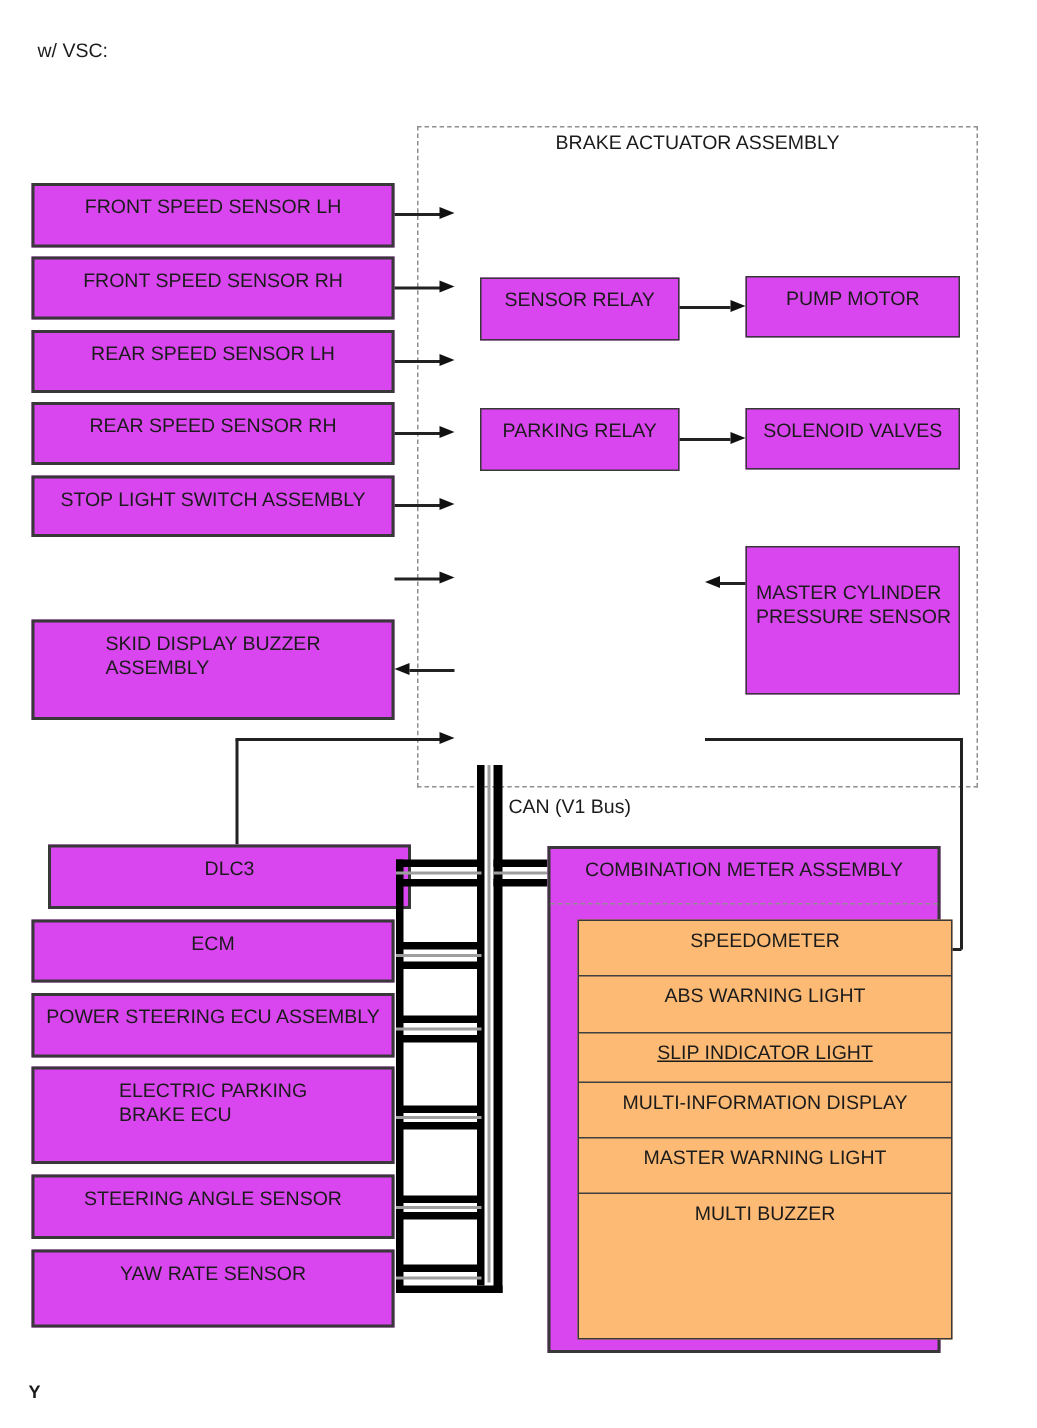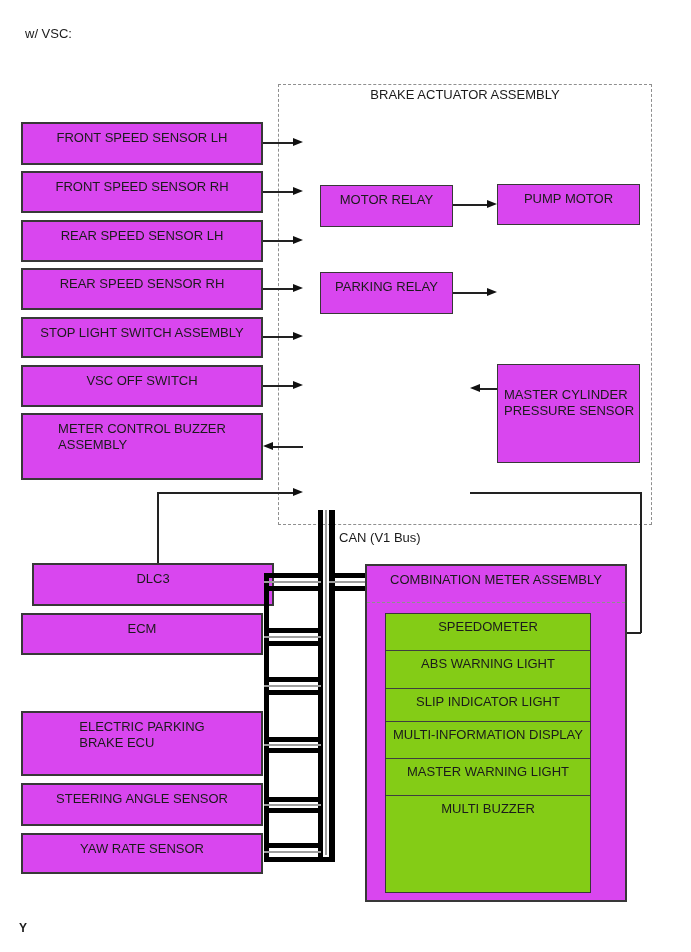--- a/index.html
+++ b/index.html
@@ -36,27 +36,30 @@
 
 <div id="canvas">
 
   <div class="note" style="left:25px;top:26px;">w/ VSC:</div>
   <div class="note" style="left:19px;top:920px;font-weight:bold;font-size:12px;">Y</div>
 
   <div class="dashed" style="left:278px;top:84px;width:374px;height:441px;"></div>
   <div class="note abs" style="left:278px;top:87px;width:374px;text-align:center;background:transparent;">BRAKE ACTUATOR ASSEMBLY</div>
 
   <div class="box thin" style="left:320px;top:185px;width:133px;height:42px;">
-    <span>MOTOR RELAY</span>
+    <span>SENSOR RELAY</span>
   </div>
   <div class="box thin" style="left:320px;top:272px;width:133px;height:42px;">
     <span>PARKING RELAY</span>
   </div>
   <div class="box thin" style="left:497px;top:184px;width:143px;height:41px;">
     <span>PUMP MOTOR</span>
+  </div>
+  <div class="box thin" style="left:497px;top:272px;width:143px;height:41px;">
+    <span>SOLENOID VALVES</span>
   </div>
   <div class="box thin leftal" style="left:497px;top:339px;width:143px;height:99px;margin-top:25px;">
     <span style="white-space:pre-line;">MASTER CYLINDER
 PRESSURE SENSOR</span>
   </div>
 
   <div class="hl" style="left:453px;top:204px;width:34px;"></div>
   <div class="ar" style="left:487px;top:200px;"></div>
   <div class="hl" style="left:453px;top:292px;width:34px;"></div>
   <div class="ar" style="left:487px;top:288px;"></div>
@@ -72,25 +75,22 @@
   </div>
   <div class="box" style="left:21px;top:220px;width:242px;height:42px;">
     <span>REAR SPEED SENSOR LH</span>
   </div>
   <div class="box" style="left:21px;top:268px;width:242px;height:42px;">
     <span>REAR SPEED SENSOR RH</span>
   </div>
   <div class="box" style="left:21px;top:317px;width:242px;height:41px;">
     <span>STOP LIGHT SWITCH ASSEMBLY</span>
   </div>
-  <div class="box" style="left:21px;top:365px;width:242px;height:42px;">
-    <span>VSC OFF SWITCH</span>
-  </div>
   <div class="box twoline" style="left:21px;top:413px;width:242px;height:67px;">
-    <span>METER CONTROL BUZZER
+    <span>SKID DISPLAY BUZZER
 ASSEMBLY</span>
   </div>
 
   <div class="hl" style="left:263px;top:142px;width:31px;"></div>
   <div class="ar" style="left:293px;top:138px;"></div>
   <div class="hl" style="left:263px;top:191px;width:31px;"></div>
   <div class="ar" style="left:293px;top:187px;"></div>
   <div class="hl" style="left:263px;top:240px;width:31px;"></div>
   <div class="ar" style="left:293px;top:236px;"></div>
   <div class="hl" style="left:263px;top:288px;width:31px;"></div>
@@ -111,28 +111,31 @@
   <div class="vl" style="left:640px;top:492px;height:141px;"></div>
   <div class="hl" style="left:619px;top:632px;width:22px;"></div>
   <div class="al" style="left:609px;top:628px;"></div>
 
   <div class="box" style="left:21px;top:563px;width:242px;height:43px;margin-left:11px;">
     <span>DLC3</span>
   </div>
   <div class="box" style="left:21px;top:613px;width:242px;height:42px;">
     <span>ECM</span>
   </div>
+  <div class="box" style="left:21px;top:662px;width:242px;height:43px;">
+    <span>POWER STEERING ECU ASSEMBLY</span>
+  </div>
   <div class="box twoline" style="left:21px;top:711px;width:242px;height:65px;">
     <span>ELECTRIC PARKING
 BRAKE ECU</span>
   </div>
   <div class="box" style="left:21px;top:783px;width:242px;height:43px;">
     <span>STEERING ANGLE SENSOR</span>
   </div>
-  <div class="box" style="left:21px;top:833px;width:242px;height:41px;">
+  <div class="box" style="left:21px;top:833px;width:242px;height:52px;">
     <span>YAW RATE SENSOR</span>
   </div>
 
   <div class="bk" style="left:318px;top:510px;width:5px;height:347px;"></div>
   <div class="gy" style="left:325px;top:510px;width:2px;height:345px;"></div>
   <div class="bk" style="left:329px;top:510px;width:6px;height:352px;"></div>
 
   <div class="bk" style="left:264px;top:573px;width:5px;height:289px;"></div>
   <div class="bk" style="left:264px;top:857px;width:71px;height:5px;"></div>
 
@@ -162,28 +165,28 @@
   <div class="bk" style="left:264px;top:843px;width:57px;height:5px;"></div>
   <div class="gy" style="left:264px;top:851px;width:57px;height:2px;"></div>
 
   <div class="note" style="left:339px;top:530px;background:transparent;">CAN (V1 Bus)</div>
 
   <div class="box" style="left:365px;top:564px;width:262px;height:338px;padding-top:6px;">
     <span>COMBINATION METER ASSEMBLY</span>
   </div>
   <div class="dashline" style="left:367px;top:602px;width:258px;"></div>
 
-  <div class="abs" style="left:385px;top:613px;width:206px;height:280px;border:1.5px solid #383838;background:#84cc16;display:flex;flex-direction:column;">
+  <div class="abs" style="left:385px;top:613px;width:250px;height:280px;border:1.5px solid #383838;background:#fdba74;display:flex;flex-direction:column;">
     <div class="meter-row" style="height:36px;">
       <span>SPEEDOMETER</span>
     </div>
     <div class="meter-row" style="height:38px;">
       <span>ABS WARNING LIGHT</span>
     </div>
-    <div class="meter-row" style="height:33px;">
+    <div class="meter-row" style="height:33px;text-decoration:underline;">
       <span>SLIP INDICATOR LIGHT</span>
     </div>
     <div class="meter-row" style="height:37px;">
       <span>MULTI-INFORMATION DISPLAY</span>
     </div>
     <div class="meter-row" style="height:37px;">
       <span>MASTER WARNING LIGHT</span>
     </div>
     <div class="meter-row" style="height:36px;">
       <span>MULTI BUZZER</span>

